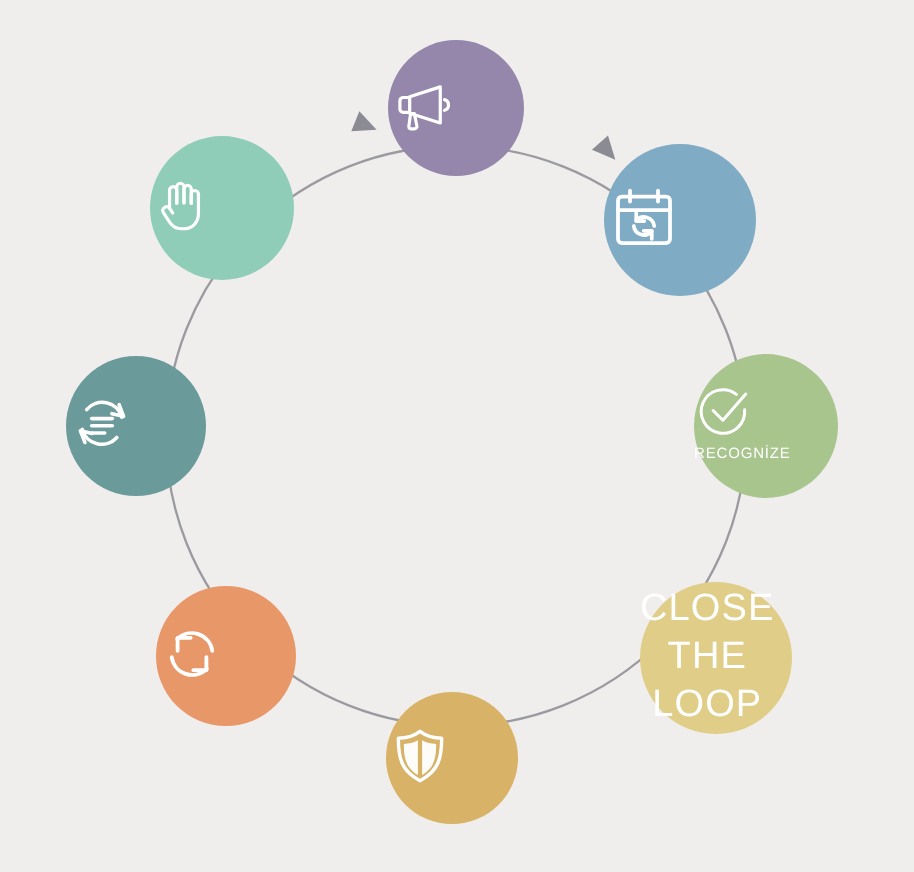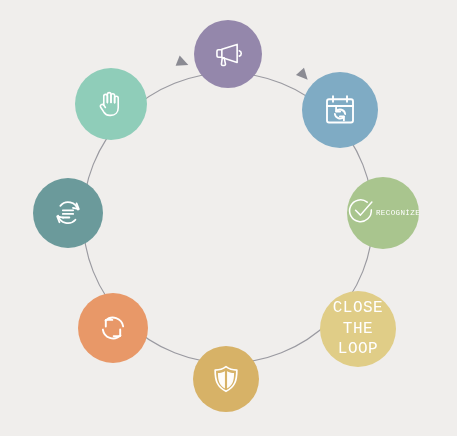--- a/index.html
+++ b/index.html
@@ -9,37 +9,37 @@
     font-family:"Liberation Sans",sans-serif;
     overflow:hidden;
     position:relative;
   }
   #stage{position:absolute;inset:0;}
   #ring{position:absolute;left:0;top:0;width:457px;height:436px;}
   .node{
     position:absolute;
     border-radius:50%;
     display:flex;
-    align-items:center;
+    align-items:flex-start;
     justify-content:center;
+    flex-direction:column;
     box-sizing:border-box;
-    font-family:Liberation Mono, monospace;
   }
   .node svg{display:block;}
   .node-label{
     color:#ffffff;
     text-align:center;
     letter-spacing:.055em;
     line-height:1.12;
     text-transform:uppercase;
     font-weight:400;
     white-space:pre-line;
   }
   .lbl-small{font-size:7.5px;margin-top:2px;}
-  .lbl-big{font-size:16px;letter-spacing:.03em;line-height:1.28;}
+  .lbl-big{font-size:19px;letter-spacing:.03em;line-height:1.28;}
 </style>
 </head>
 <body>
 
 <div id="stage">
 
   <svg id="ring" viewBox="0 0 457 436" xmlns="http://www.w3.org/2000/svg">
 
     <circle cx="228" cy="218" r="145" fill="none" stroke="#8b8b93" stroke-width="1.15" opacity="0.85"></circle>
 

